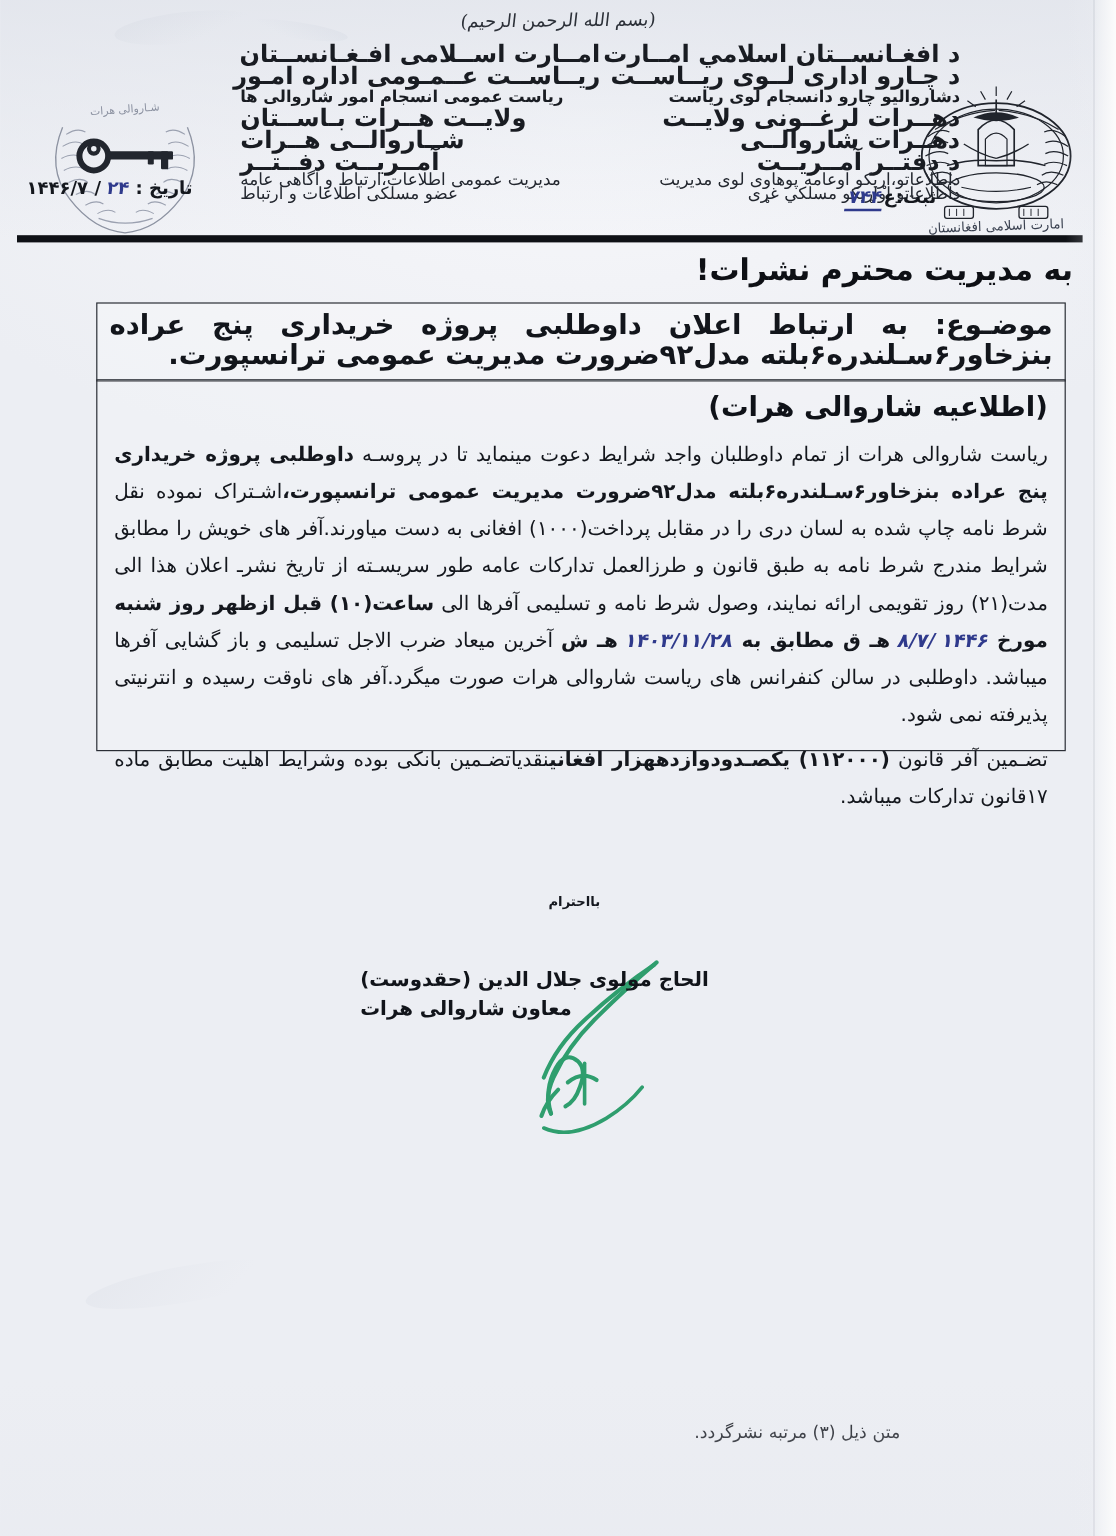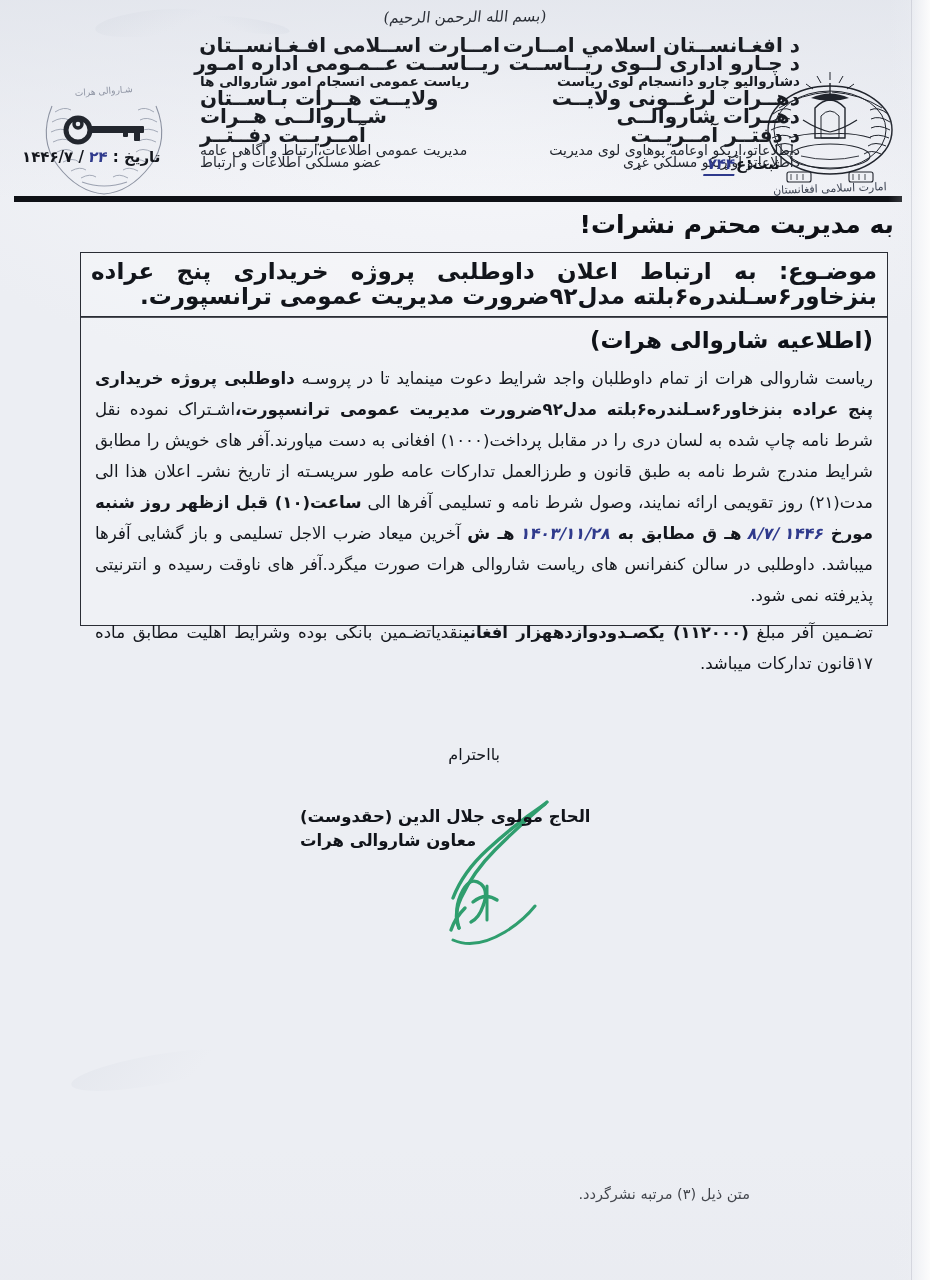--- a/index.html
+++ b/index.html
@@ -122,21 +122,21 @@
   }
   .b{font-weight:bold;}
   .hand-inline{
     color:#2f3a8c;font-weight:bold;transform:skewX(-12deg);
     display:inline-block;font-size:16px;letter-spacing:-.5px;
   }
 
   
   .regards{
     position:absolute;right:430px;top:745px;
-    font-size:16px;font-weight:normal;color:#15181f;direction:rtl;
+    font-size:11px;font-weight:bold;color:#15181f;direction:rtl;
   }
   .sig-name{
     position:absolute;right:330px;top:805px;width:300px;
     text-align:left;direction:rtl;
     font-size:16.5px;font-weight:bold;color:#11141a;line-height:24px;
   }
   .signature{
     position:absolute;left:395px;top:790px;width:200px;height:160px;
     pointer-events:none;
   }
@@ -257,21 +257,21 @@
 
   <div class="subject-box">
     <p>موضـوع: به ارتباط اعلان داوطلبی پروژه خریداری پنج عراده بنزخاور۶سـلندره۶بلته مدل۹۲ضرورت مدیریت عمومی ترانسپورت.</p>
   </div>
 
   <div class="body-box">
     <div class="ann-head">(اطلاعیه شاروالی هرات)</div>
 
     <p class="body-p"><span>ریاست شاروالی هرات از تمام داوطلبان واجد شرایط دعوت مینماید تا در پروسـه </span><span class="b">داوطلبی پروژه خریداری پنج عراده بنزخاور۶سـلندره۶بلته مدل۹۲ضرورت مدیریت عمومی ترانسپورت،</span><span>اشـتراک نموده نقل شرط نامه چاپ شده به لسان دری را در مقابل پرداخت(۱۰۰۰) افغانی به دست میاورند.آفر های خویش را مطابق شرایط مندرج شرط نامه به طبق قانون و طرزالعمل تدارکات عامه طور سریسـته از تاریخ نشرـ اعلان هذا الی مدت(۲۱) روز تقویمی ارائه نمایند، وصول شرط نامه و تسلیمی آفرها الی </span><span class="b">ساعت(۱۰) قبل ازظهر روز  شنبه مورخ</span> <span class="hand-inline">۱۴۴۶ /۸/۷</span> <span class="b">هـ ق مطابق به</span> <span class="hand-inline">۱۴۰۳/۱۱/۲۸</span> <span class="b">هـ ش</span> <span>آخرین میعاد ضرب الاجل تسلیمی و باز گشایی آفرها میباشد. داوطلبی در سالن کنفرانس های ریاست شاروالی هرات صورت میگرد.آفر های ناوقت رسیده و انترنیتی پذیرفته نمی شود.</span></p>
 
-    <p class="body-p" style="margin-top:6px"><span>تضـمین آفر مبلغ </span><span class="b">(۱۱۲۰۰۰) یکصـدودوازدههزار افغانی</span><span>نقدیاتضـمین بانکی بوده وشرایط اهلیت مطابق ماده ۱۷قانون تدارکات میباشد.</span></p>
+    <p class="body-p" style="margin-top:6px"><span>تضـمین آفر قانون </span><span class="b">(۱۱۲۰۰۰) یکصـدودوازدههزار افغانی</span><span>نقدیاتضـمین بانکی بوده وشرایط اهلیت مطابق ماده ۱۷قانون تدارکات میباشد.</span></p>
   </div>
 
   <div class="regards">بااحترام</div>
 
   <div class="signature">
     <svg viewBox="0 0 200 160" width="200" height="160">
       <g fill="none" stroke="#2f9e6e" stroke-width="3.4" stroke-linecap="round" stroke-linejoin="round">
         <path d="M152 12 q-26 22 -52 48 q-22 22 -34 48 q-8 18 -2 30"></path>
         <path d="M150 14 q-30 20 -58 46 q-24 22 -34 48"></path>
         <path d="M64 138 q-6 -20 4 -38 q8 -14 18 -6 q8 7 2 22 q-4 12 -12 16"></path>

